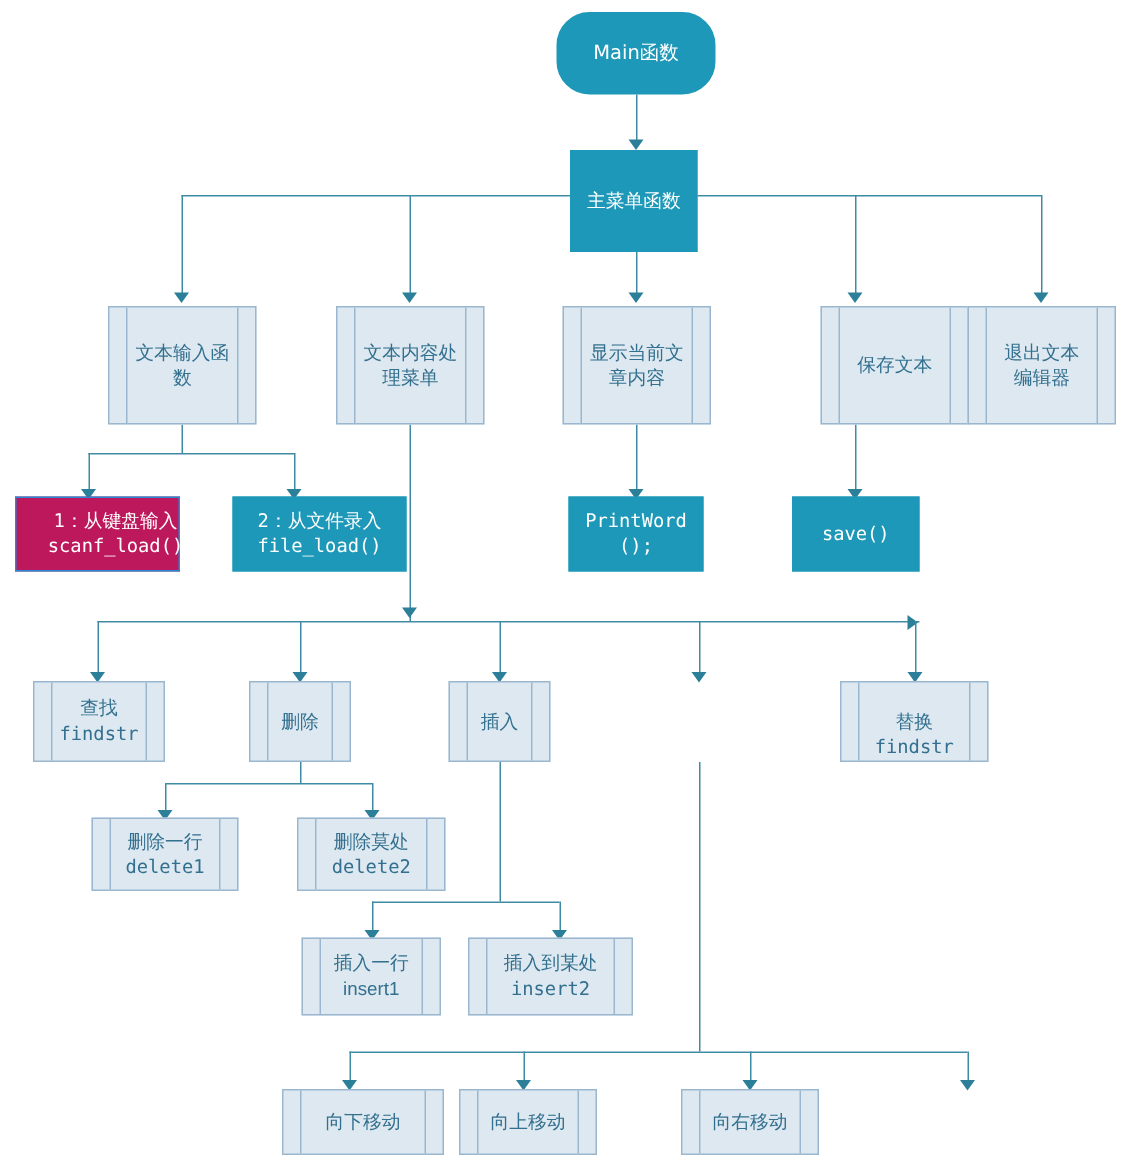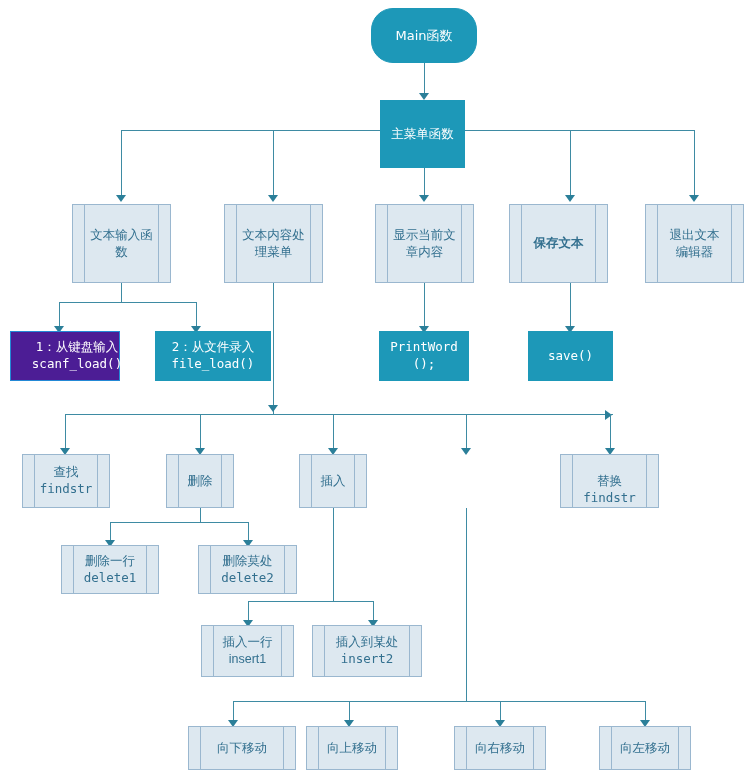--- a/index.html
+++ b/index.html
@@ -11,21 +11,21 @@
         align-items:center;justify-content:center;text-align:center;line-height:1.35;}
   .node .ln{display:block;white-space:nowrap;}
 
   
   .n-term{background:#1d98b8;border:1px solid #1d98b8;border-radius:22px;color:#ffffff;font-size:13px;}
 
   
   .n-teal{background:#1d98b8;border:1px solid #1d98b8;color:#ffffff;font-size:12.5px;}
 
   
-  .n-blue{background:#4c1d95;border:1px solid #2389d6;color:#ffffff;font-size:12.5px;padding-left:24px;}
+  .n-blue{background:#be185d;border:1px solid #2389d6;color:#ffffff;font-size:12.5px;padding-left:24px;}
 
   
   .n-proc{background:#dde8f0;border:1px solid #9ab7cf;color:#33708f;font-size:12.5px;}
   .n-proc::before,.n-proc::after{content:"";position:absolute;top:0;bottom:0;width:0;
         border-left:1px solid #9ab7cf;}
   .n-proc::before{left:11px;}
   .n-proc::after{right:11px;}
 
   
   .seg{position:absolute;background:#3e8ba3;}
@@ -132,21 +132,21 @@
   <div class="node n-proc" style="left:224px;top:204px;width:99px;height:79px;">
     <span class="ln">文本内容处</span>
     <span class="ln">理菜单</span>
   </div>
 
   <div class="node n-proc" style="left:375px;top:204px;width:99px;height:79px;">
     <span class="ln">显示当前文</span>
     <span class="ln">章内容</span>
   </div>
 
-  <div class="node n-proc" style="left:509px;top:204px;width:99px;height:79px;font-weight:bold;">
+  <div class="node n-proc" style="left:547px;top:204px;width:99px;height:79px;">
     <span class="ln">保存文本</span>
   </div>
 
   <div class="node n-proc" style="left:645px;top:204px;width:99px;height:79px;">
     <span class="ln">退出文本</span>
     <span class="ln">编辑器</span>
   </div>
 
   <div class="node n-blue" style="left:10px;top:331px;width:110px;height:50px;font-family:'DejaVu Sans Mono','Liberation Mono',monospace;">
     <span class="ln">1：从键盘输入</span>
@@ -211,17 +211,14 @@
   </div>
 
   <div class="node n-proc" style="left:306px;top:726px;width:92px;height:44px;">
     <span class="ln">向上移动</span>
   </div>
 
   <div class="node n-proc" style="left:454px;top:726px;width:92px;height:44px;">
     <span class="ln">向右移动</span>
   </div>
 
-  <div class="node n-proc" style="left:599px;top:726px;width:92px;height:44px;">
-    <span class="ln">向左移动</span>
-  </div>
 
 </div>
 
 </body></html>

